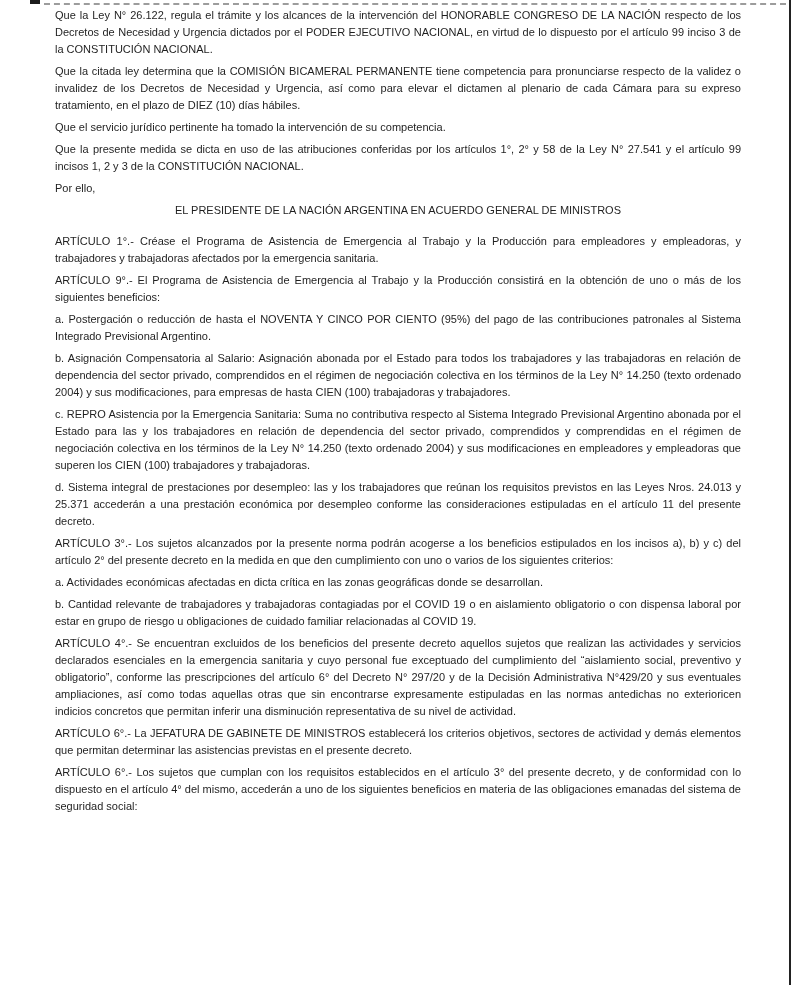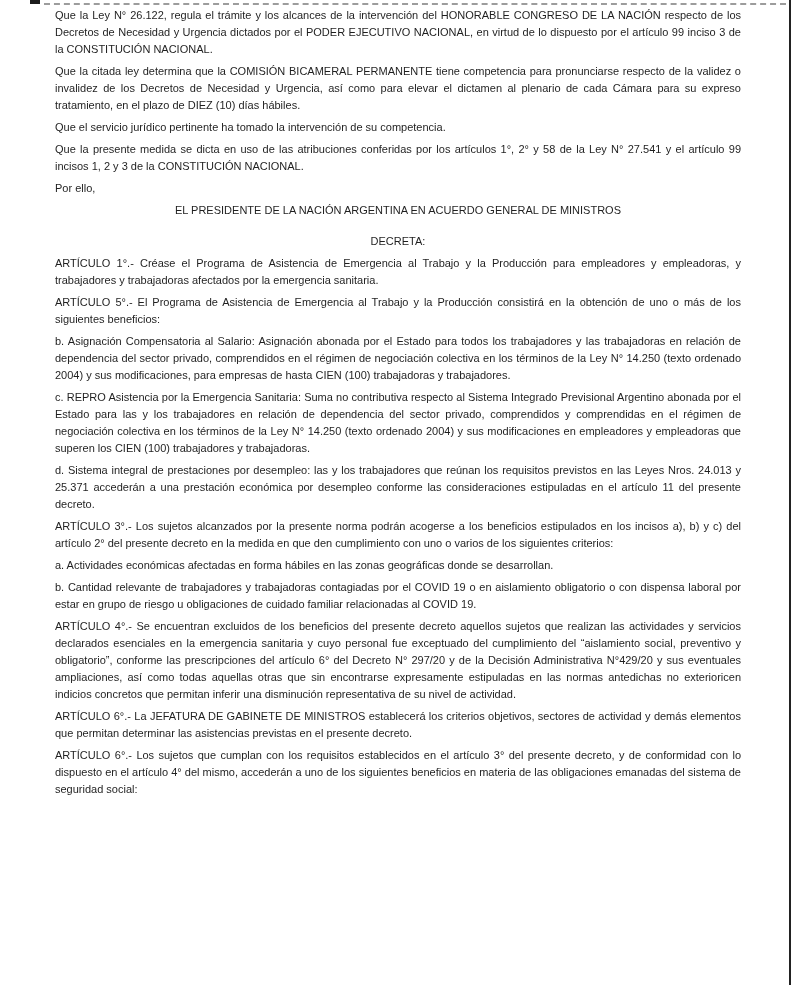--- a/index.html
+++ b/index.html
@@ -65,27 +65,27 @@
   <div class="artifact-top-line"></div>
   <div class="artifact-right-line"></div>
 
   <div class="content">
     <p class="para">Que la Ley N° 26.122, regula el trámite y los alcances de la intervención del HONORABLE CONGRESO DE LA NACIÓN respecto de los Decretos de Necesidad y Urgencia dictados por el PODER EJECUTIVO NACIONAL, en virtud de lo dispuesto por el artículo 99 inciso 3 de la CONSTITUCIÓN NACIONAL.</p>
     <p class="para">Que la citada ley determina que la COMISIÓN BICAMERAL PERMANENTE tiene competencia para pronunciarse respecto de la validez o invalidez de los Decretos de Necesidad y Urgencia, así como para elevar el dictamen al plenario de cada Cámara para su expreso tratamiento, en el plazo de DIEZ (10) días hábiles.</p>
     <p class="para">Que el servicio jurídico pertinente ha tomado la intervención de su competencia.</p>
     <p class="para">Que la presente medida se dicta en uso de las atribuciones conferidas por los artículos 1°, 2° y 58 de la Ley N° 27.541 y el artículo 99 incisos 1, 2 y 3 de la CONSTITUCIÓN NACIONAL.</p>
     <p class="para">Por ello,</p>
     <p class="para center tight">EL PRESIDENTE DE LA NACIÓN ARGENTINA EN ACUERDO GENERAL DE MINISTROS</p>
-    <p class="para center">DECRETA:</p>
     <p class="para">ARTÍCULO 1°.- Créase el Programa de Asistencia de Emergencia al Trabajo y la Producción para empleadores y empleadoras, y trabajadores y trabajadoras afectados por la emergencia sanitaria.</p>
-    <p class="para">ARTÍCULO 5°.- El Programa de Asistencia de Emergencia al Trabajo y la Producción consistirá en la obtención de uno o más de los siguientes beneficios:</p>
+    <p class="para">ARTÍCULO 9°.- El Programa de Asistencia de Emergencia al Trabajo y la Producción consistirá en la obtención de uno o más de los siguientes beneficios:</p>
+    <p class="para">a. Postergación o reducción de hasta el NOVENTA Y CINCO POR CIENTO (95%) del pago de las contribuciones patronales al Sistema Integrado Previsional Argentino.</p>
     <p class="para">b. Asignación Compensatoria al Salario: Asignación abonada por el Estado para todos los trabajadores y las trabajadoras en relación de dependencia del sector privado, comprendidos en el régimen de negociación colectiva en los términos de la Ley N° 14.250 (texto ordenado 2004) y sus modificaciones, para empresas de hasta CIEN (100) trabajadoras y trabajadores.</p>
     <p class="para">c. REPRO Asistencia por la Emergencia Sanitaria: Suma no contributiva respecto al Sistema Integrado Previsional Argentino abonada por el Estado para las y los trabajadores en relación de dependencia del sector privado, comprendidos y comprendidas en el régimen de negociación colectiva en los términos de la Ley N° 14.250 (texto ordenado 2004) y sus modificaciones en empleadores y empleadoras que superen los CIEN (100) trabajadores y trabajadoras.</p>
     <p class="para">d. Sistema integral de prestaciones por desempleo: las y los trabajadores que reúnan los requisitos previstos en las Leyes Nros. 24.013 y 25.371 accederán a una prestación económica por desempleo conforme las consideraciones estipuladas en el artículo 11 del presente decreto.</p>
     <p class="para">ARTÍCULO 3°.- Los sujetos alcanzados por la presente norma podrán acogerse a los beneficios estipulados en los incisos a), b) y c) del artículo 2° del presente decreto en la medida en que den cumplimiento con uno o varios de los siguientes criterios:</p>
-    <p class="para">a. Actividades económicas afectadas en forma hábiles en las zonas geográficas donde se desarrollan.</p>
+    <p class="para">a. Actividades económicas afectadas en dicta crítica en las zonas geográficas donde se desarrollan.</p>
     <p class="para">b. Cantidad relevante de trabajadores y trabajadoras contagiadas por el COVID 19 o en aislamiento obligatorio o con dispensa laboral por estar en grupo de riesgo u obligaciones de cuidado familiar relacionadas al COVID 19.</p>
     <p class="para">ARTÍCULO 4°.- Se encuentran excluidos de los beneficios del presente decreto aquellos sujetos que realizan las actividades y servicios declarados esenciales en la emergencia sanitaria y cuyo personal fue exceptuado del cumplimiento del “aislamiento social, preventivo y obligatorio”, conforme las prescripciones del artículo 6° del Decreto N° 297/20 y de la Decisión Administrativa N°429/20 y sus eventuales ampliaciones, así como todas aquellas otras que sin encontrarse expresamente estipuladas en las normas antedichas no exterioricen indicios concretos que permitan inferir una disminución representativa de su nivel de actividad.</p>
     <p class="para">ARTÍCULO 6°.- La JEFATURA DE GABINETE DE MINISTROS establecerá los criterios objetivos, sectores de actividad y demás elementos que permitan determinar las asistencias previstas en el presente decreto.</p>
     <p class="para">ARTÍCULO 6°.- Los sujetos que cumplan con los requisitos establecidos en el artículo 3° del presente decreto, y de conformidad con lo dispuesto en el artículo 4° del mismo, accederán a uno de los siguientes beneficios en materia de las obligaciones emanadas del sistema de seguridad social:</p>
   </div>
 
 </div>
 
 </body></html>

